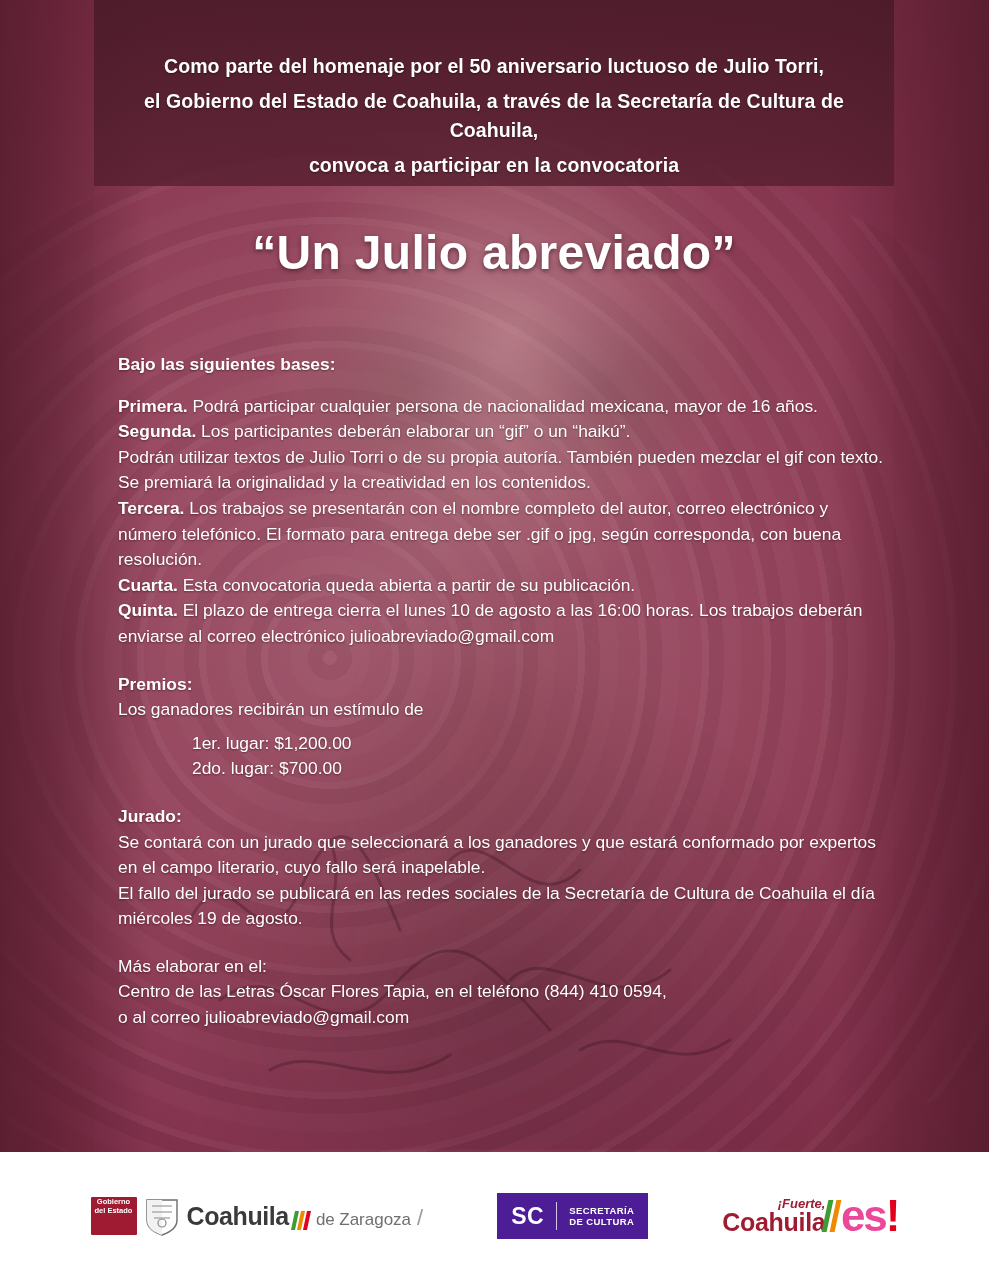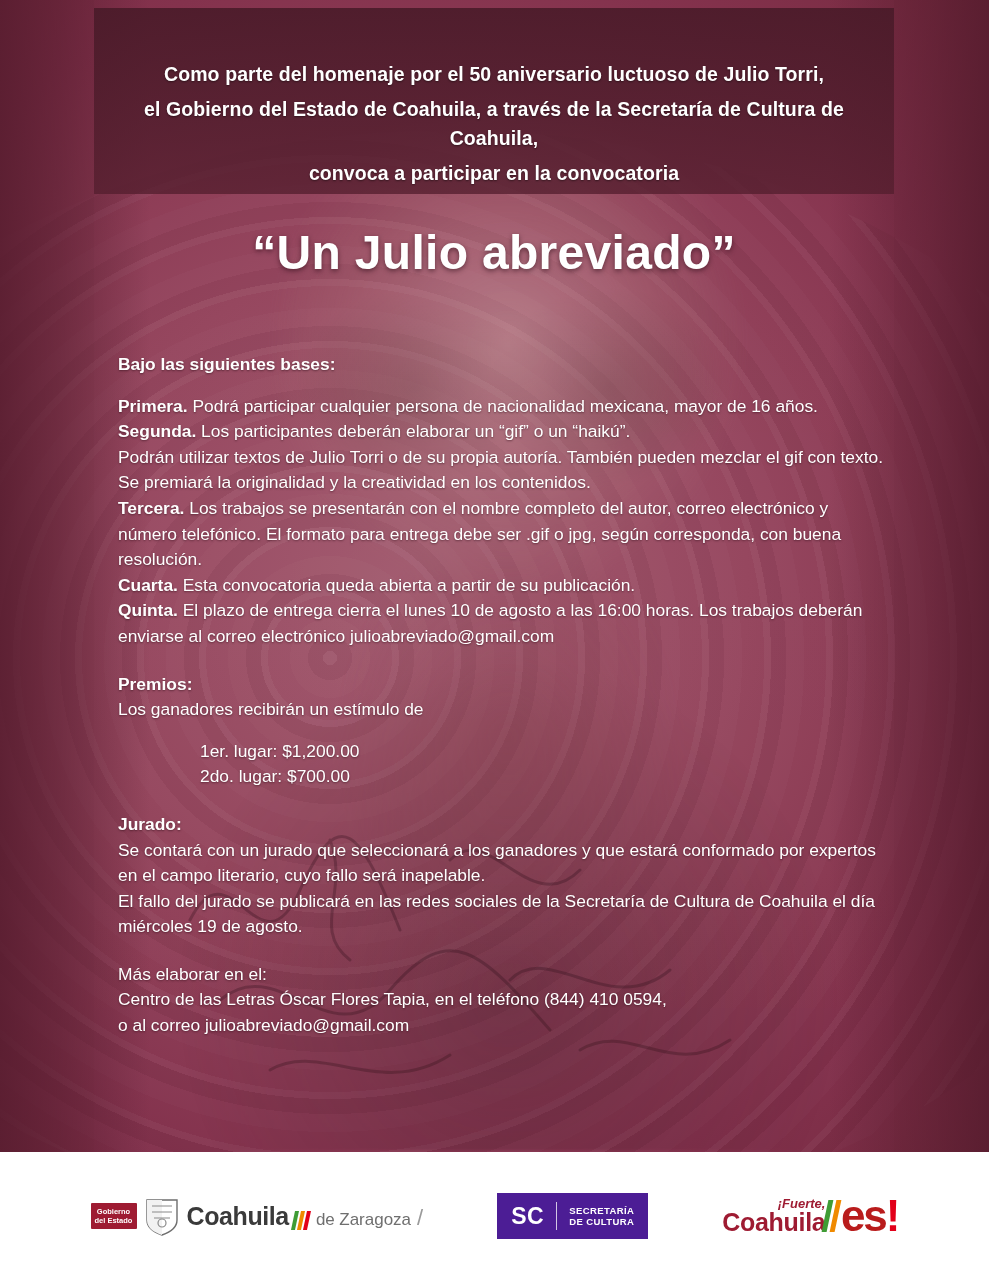--- a/index.html
+++ b/index.html
@@ -85,21 +85,21 @@
     width: 800px;
     height: 1152px;
     background: linear-gradient(to bottom, rgba(255,255,255,0.035), rgba(255,255,255,0.02));
     mix-blend-mode: overlay;
     pointer-events: none;
   }
   
   .header {
     position: absolute;
     left: 94px;
-    top: 8px;
+    top: 0;
     width: 800px;
     height: 186px;
     background: linear-gradient(to bottom, rgba(72,26,40,0.88), rgba(84,30,46,0.78));
     box-sizing: border-box;
     padding: 52px 40px 0 40px;
     text-align: center;
   }
   .header p {
     margin: 0 0 6px 0;
     color: #ffffff;
@@ -140,21 +140,21 @@
   .content p {
     margin: 0;
   }
   .content .block {
     margin-bottom: 22px;
   }
   .lead {
     font-weight: bold;
   }
   .prize-list {
-    margin: 16px;
+    margin: 8px;
     padding: 0 0 0 66px;
     list-style: none;
   }
   .prize-list li {
     margin: 0;
   }
   .section-head {
     font-weight: bold;
     margin: 0;
   }
@@ -172,30 +172,29 @@
     gap: 74px;
   }
   
   .logo-coahuila {
     display: flex;
     align-items: center;
     gap: 7px;
   }
   .shield-gob {
     width: 46px;
-    height: 26px;
+    height: 38px;
     background: #9e1b32;
     color: #fff;
     font-size: 7.5px;
     line-height: 9px;
     font-weight: bold;
     display: flex;
     flex-direction: column;
     align-items: center;
-    justify-content: center;
     text-align: center;
     border-radius: 1px;
   }
   .shield-emblem {
     width: 36px;
     height: 40px;
     position: relative;
   }
   .shield-emblem svg { display: block; }
   .coahuila-word {
@@ -289,21 +288,21 @@
   }
   .es-mark .bars i {
     display: block;
     width: 5px;
     height: 32px;
     transform: skewX(-12deg);
   }
   .es-word {
     font-size: 44px;
     font-weight: bold;
-    color: #b91c1c;
+    color: #ec4899;
     letter-spacing: -2px;
     line-height: 40px;
   }
   .es-excl {
     color: #e2001a;
   }
 </style>
 </head>
 <body>
 

